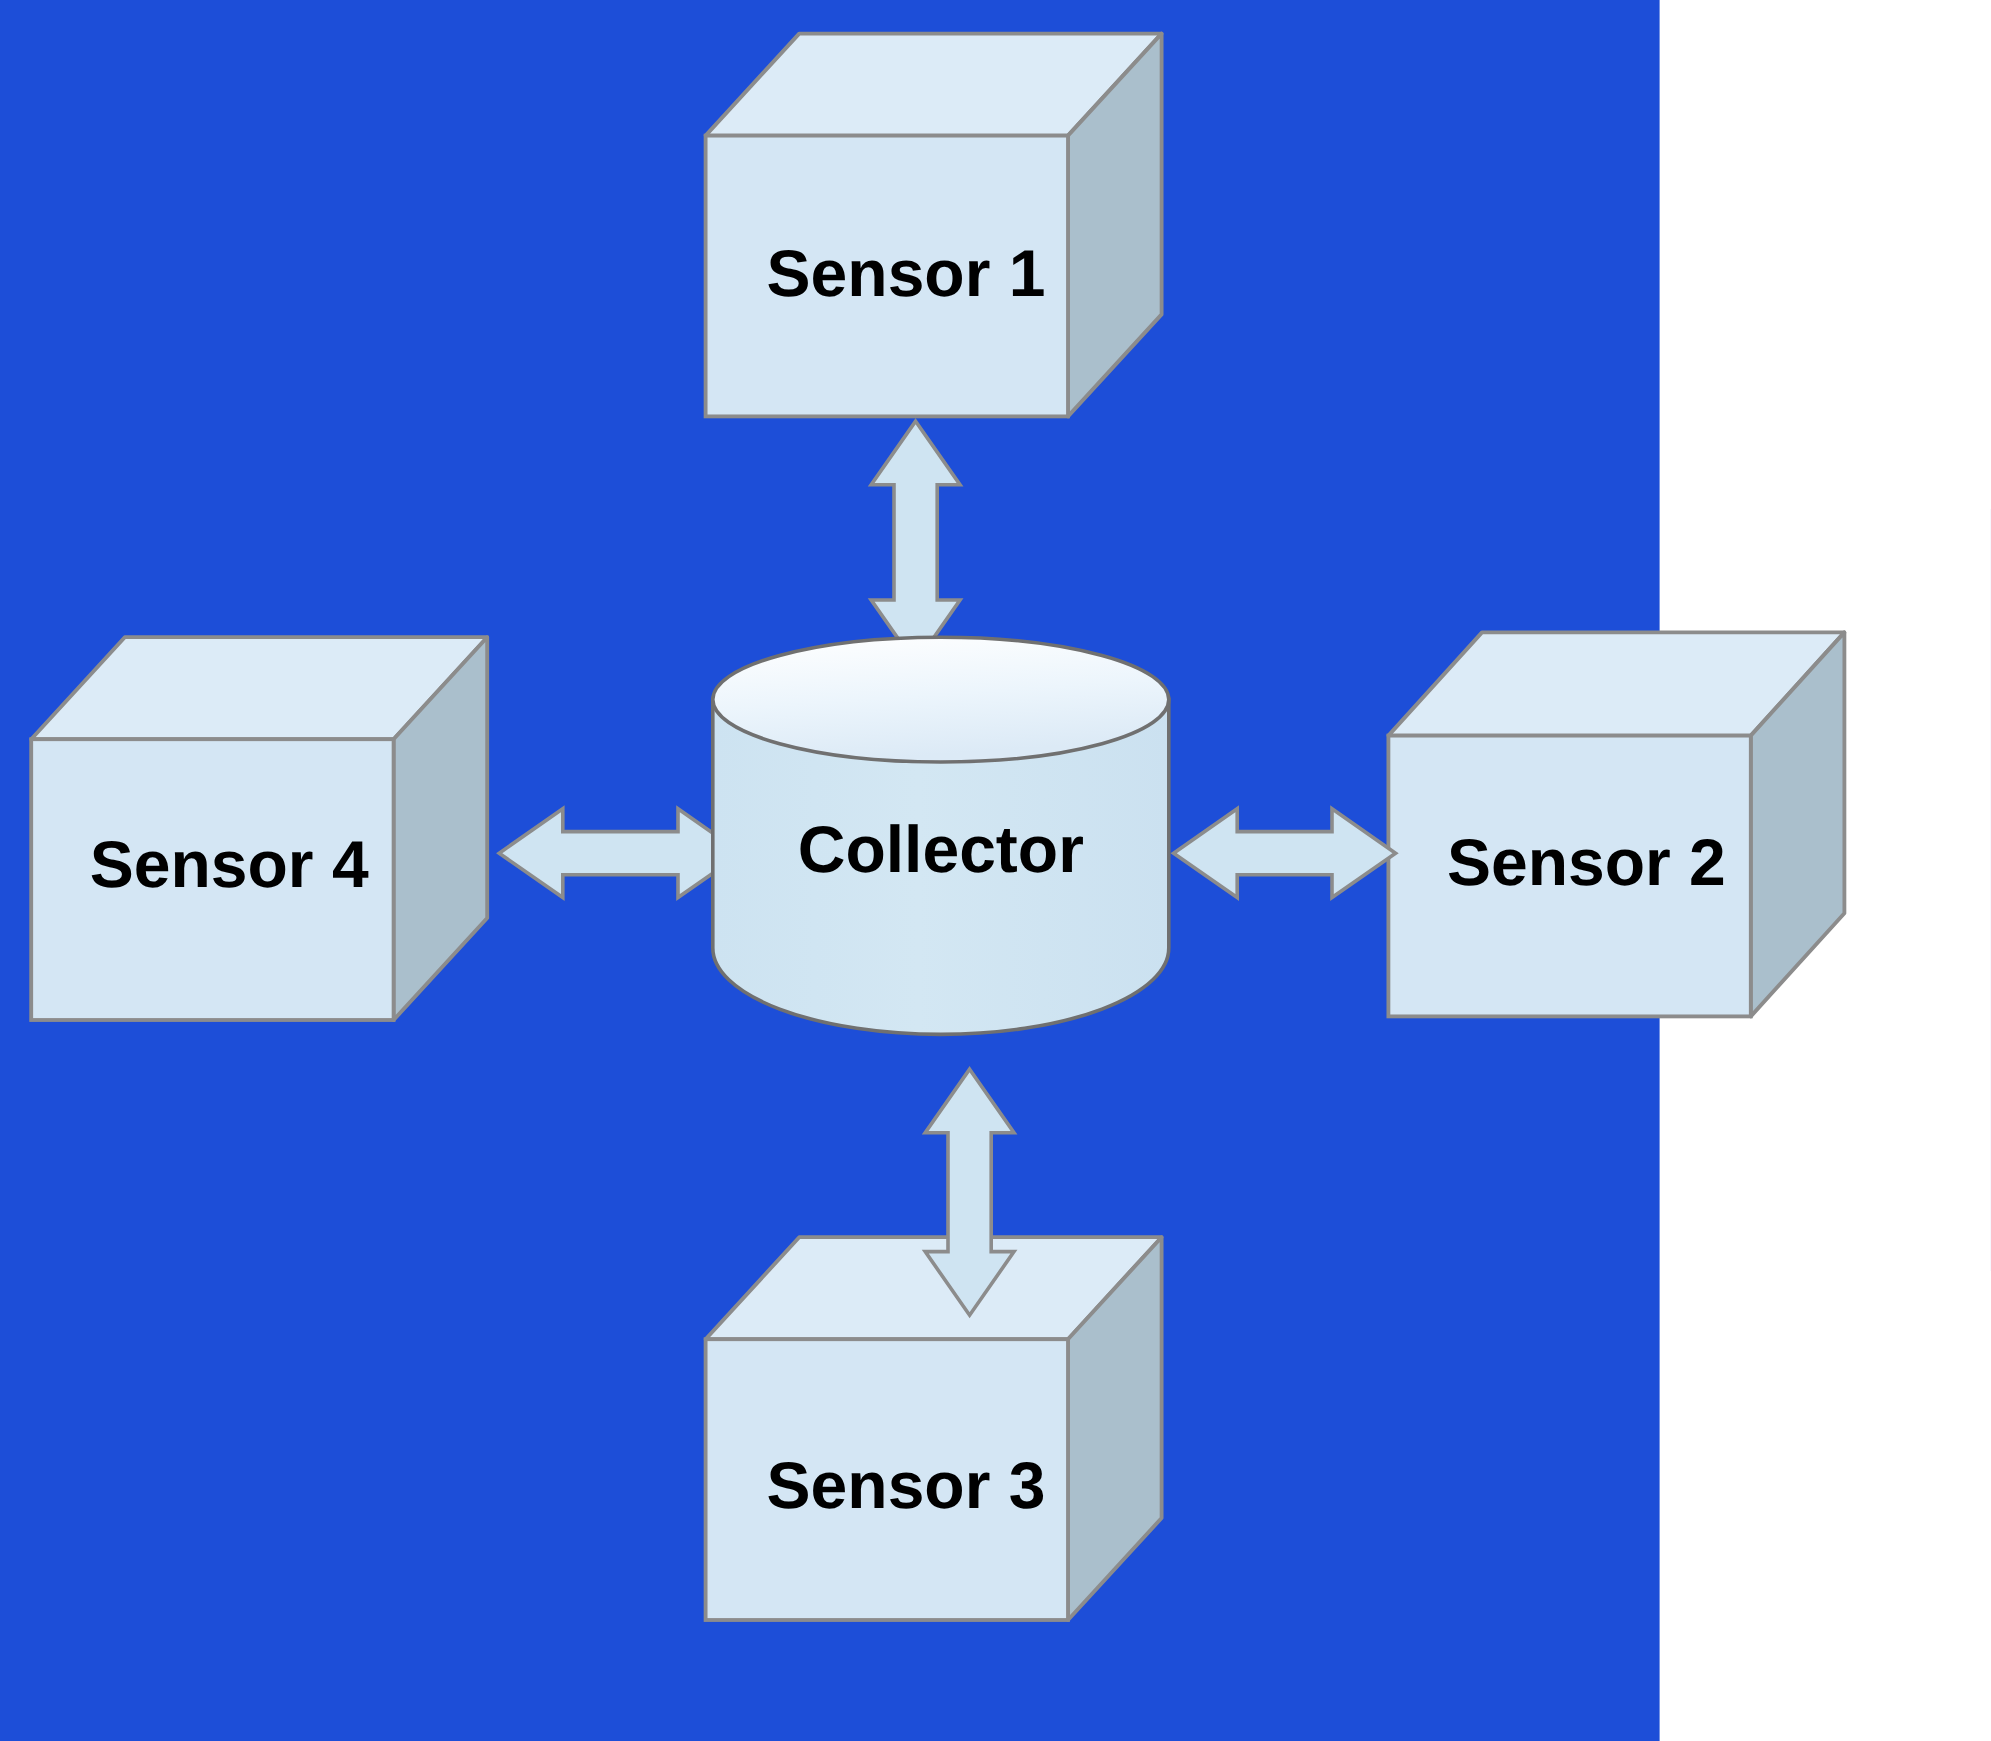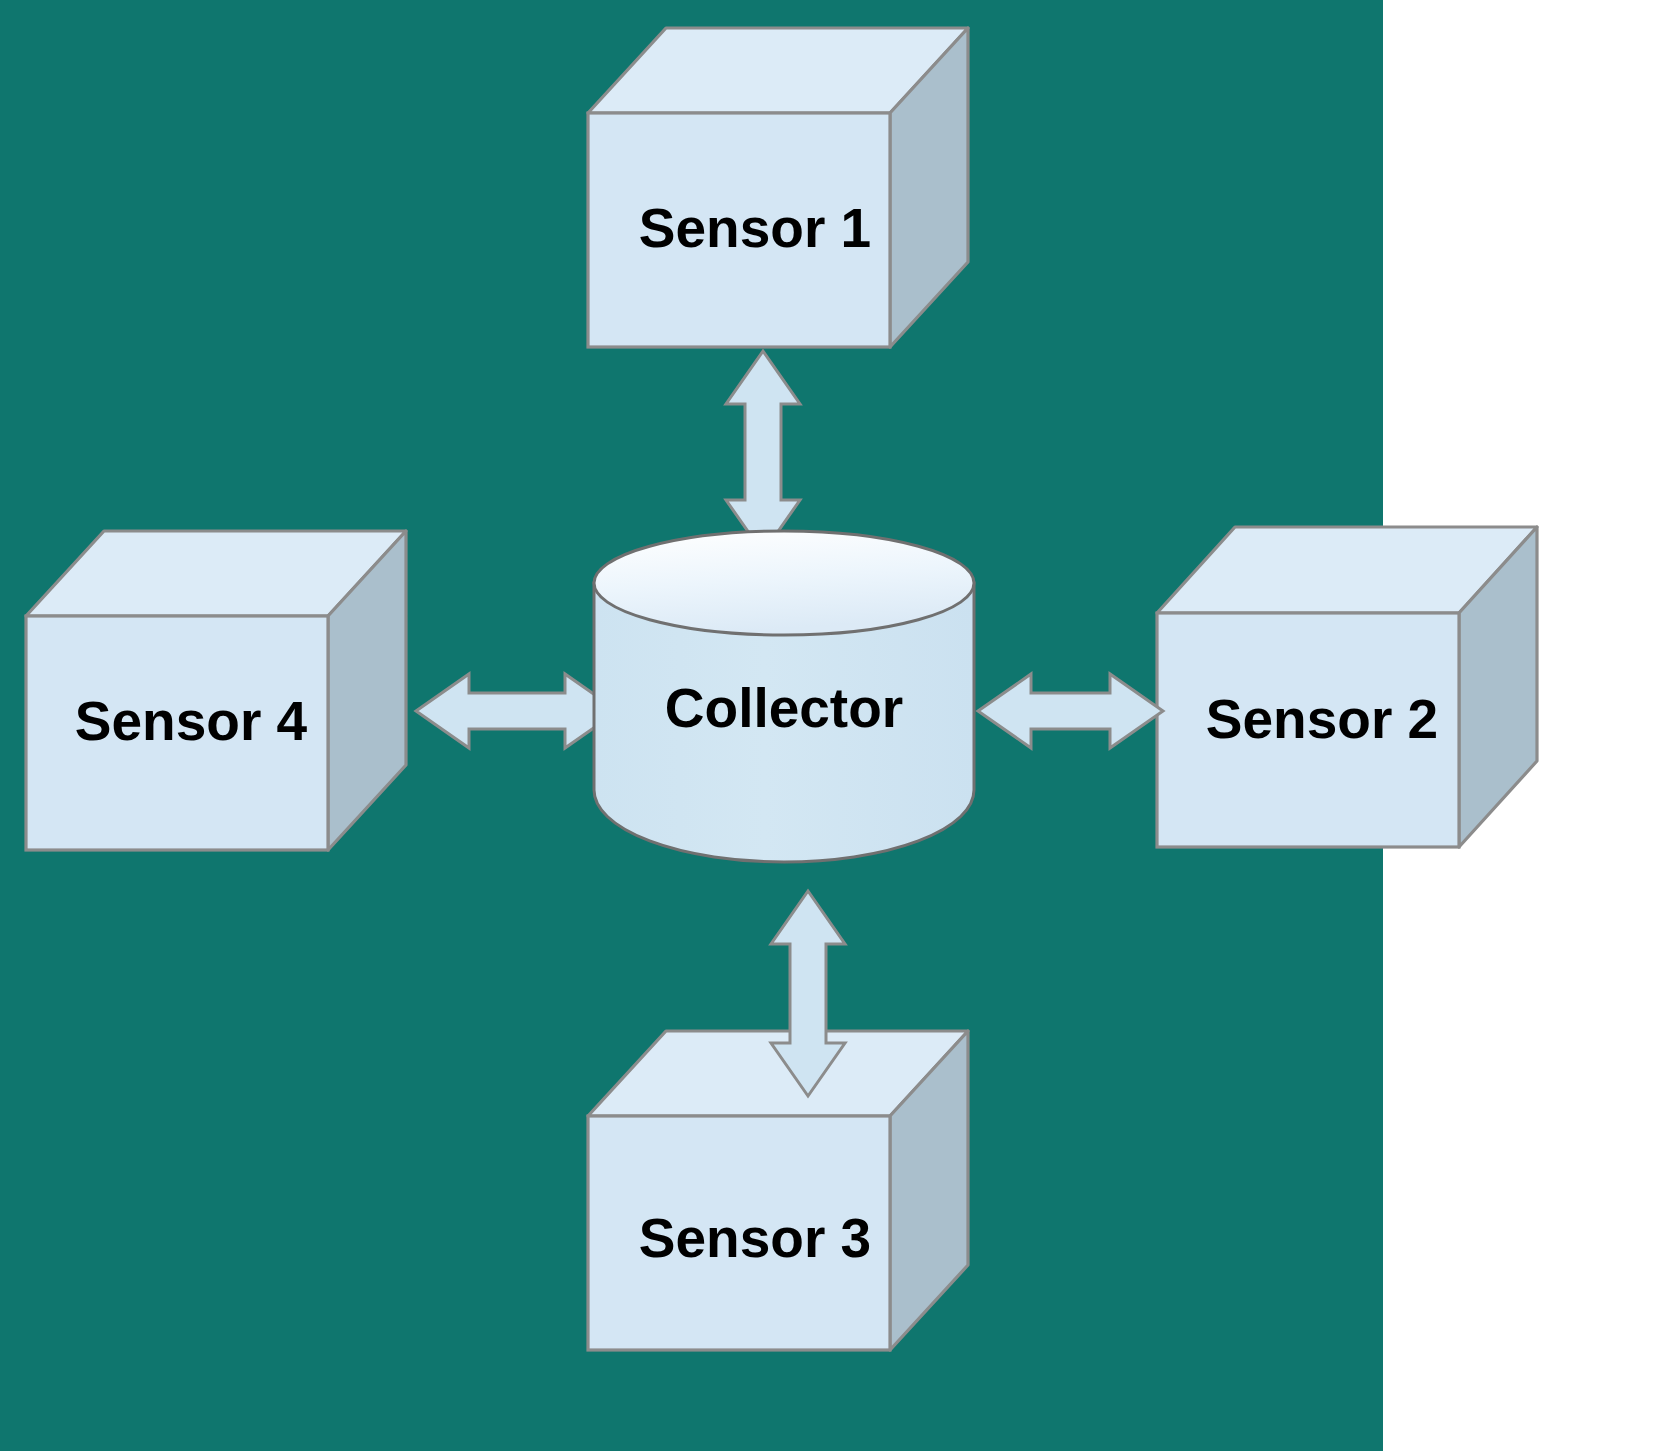--- a/index.html
+++ b/index.html
@@ -10,21 +10,21 @@
   body {
     width: 1659px;
     height: 1451px;
     font-family: "Liberation Sans", sans-serif;
     overflow: hidden;
   }
   #diagram-root {
     position: relative;
     width: 1383px;
     height: 1451px;
-    background: #0f766e;
+    background: #1d4ed8;
   }
   #diagram-svg {
     position: absolute;
     top: 0;
     left: 0;
     width: 1659px;
     height: 1451px;
     display: block;
   }
   .node-label {

